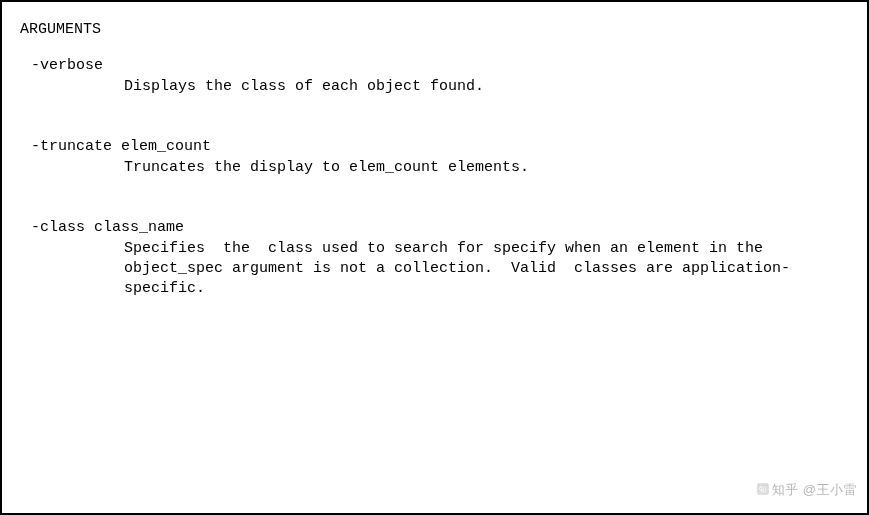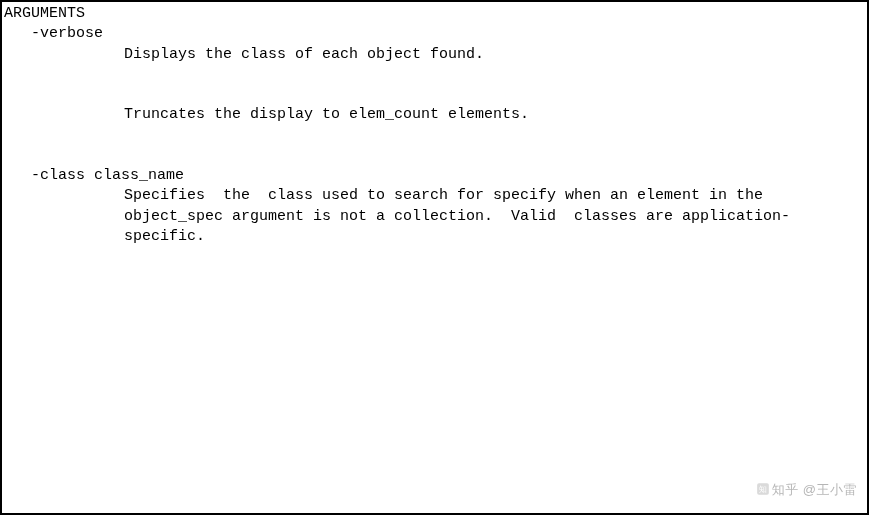--- a/index.html
+++ b/index.html
@@ -14,21 +14,21 @@
   .page {
     width: 869px;
     height: 515px;
     box-sizing: border-box;
     border: 2px solid #000;
     padding: 2px 6px 2px 2px;
     overflow: hidden;
     position: relative;
   }
   .section-header {
-    margin: 0;
+    margin: 16px;
     padding: 0;
   }
   .arg-block { }
   .arg-name {
     margin-left: 27px;
     white-space: pre;
   }
   .para {
     margin-left: 120px;
     margin-right: 20px;
@@ -54,20 +54,21 @@
   <div class="section-header">ARGUMENTS</div>
 
   <div class="arg-block">
     <div class="arg-name">-verbose</div>
     <div class="para">Displays the class of each object found.</div>
     <div class="blank"></div>
   </div>
   <div class="blank"></div>
 
   <div class="arg-block">
+    <div class="arg-name">-truncate elem_count</div>
     <div class="para">Truncates the display to elem_count elements.</div>
     <div class="blank"></div>
   </div>
   <div class="blank"></div>
 
   <div class="arg-block">
     <div class="arg-name">-class class_name</div>
     <div class="para">Specifies  the  class used to search for specify when an element in the object_spec argument is not a collection.  Valid  classes are application-specific.</div>
     <div class="blank"></div>
   </div>

